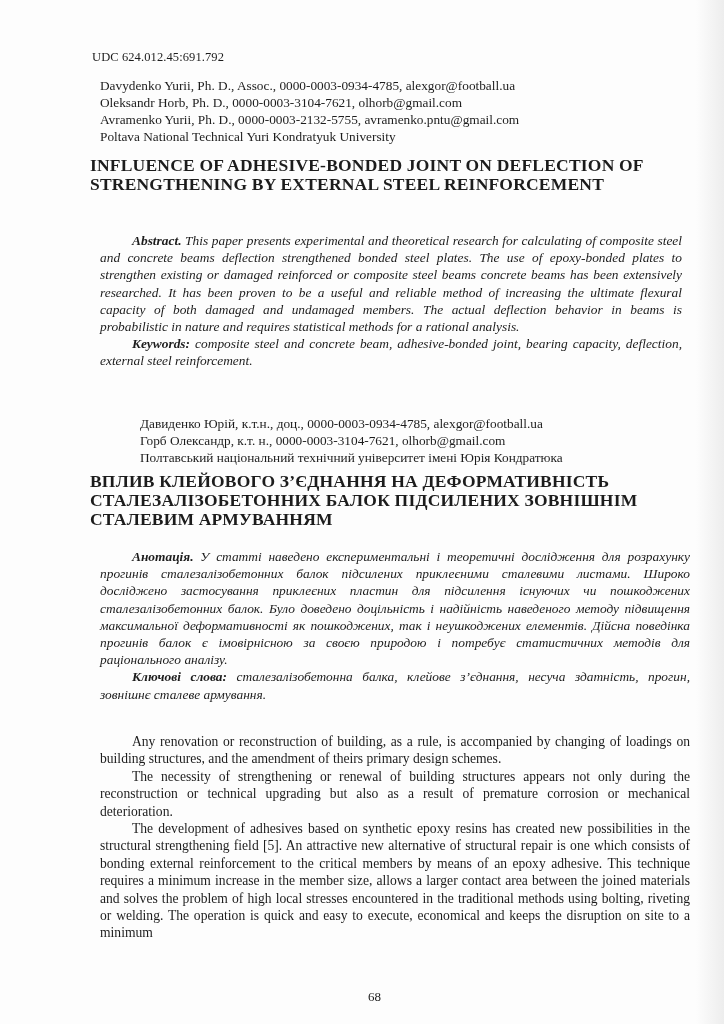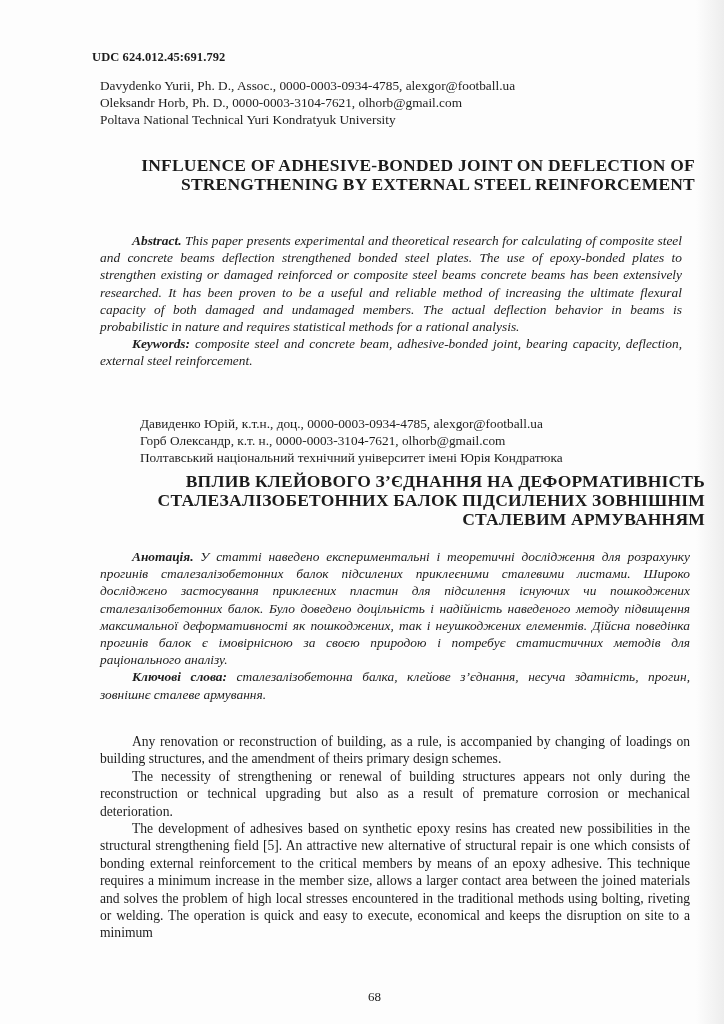--- a/index.html
+++ b/index.html
@@ -6,25 +6,25 @@
     body {
       width: 724px; height: 1024px; overflow: hidden;
       background: #fdfdfd;
       font-family: "Liberation Serif", "DejaVu Serif", serif;
       color: #1c1c1c;
       position: relative;
     }
     .page { position: absolute; left: 0; top: 0; width: 724px; height: 1024px; }
     .shade { position: absolute; right: 0; top: 0; width: 28px; height: 1024px;
       background: linear-gradient(to right, rgba(240,240,240,0), #ededed); }
-    .udc { position: absolute; left: 92px; top: 50px; font-weight: bold; font-size: 12.5px; letter-spacing: 0.1px; }
+    .udc { position: absolute; left: 92px; top: 50px; font-weight: normal; font-size: 12.5px; letter-spacing: 0.1px; }
     .authors { position: absolute; left: 100px; width: 570px; font-size: 13.3px; line-height: 17px; }
     .authors-en { top: 77px; }
     .authors-ua { top: 415px; left: 140px; width: 560px; }
-    .title { position: absolute; left: 90px; width: 605px; text-align: right; font-weight: bold;
+    .title { position: absolute; left: 90px; width: 605px; text-align: left; font-weight: bold;
       font-size: 17.5px; line-height: 19px; letter-spacing: 0.2px; }
     .title-en { top: 156px; }
     .title-ua { top: 472px; left: 90px; width: 615px; }
     .block { position: absolute; left: 100px; width: 582px; font-size: 13.4px; line-height: 17.2px; text-align: justify; }
     .abstract { top: 232px; font-style: italic; }
     .anot { top: 548px; font-style: italic; left: 100px; width: 590px; }
     .block p { margin: 0; text-indent: 32px; }
     .block b { font-style: italic; }
     .body { top: 733px; width: 590px; font-size: 13.6px; line-height: 17.4px; }
     .pagenum { position: absolute; left: 368px; top: 983px; font-size: 13px; margin-top: 6px; }
@@ -33,20 +33,21 @@
 <body>
 
 <div class="page">
   <div class="shade"></div>
 
   <div class="udc">UDC 624.012.45:691.792</div>
 
   <div class="authors authors-en">
     <div>Davydenko Yurii, Ph. D., Assoc., 0000-0003-0934-4785, alexgor@football.ua</div>
     <div>Oleksandr Horb, Ph. D., 0000-0003-3104-7621, olhorb@gmail.com</div>
+    <div>Avramenko Yurii, Ph. D., 0000-0003-2132-5755, avramenko.pntu@gmail.com</div>
     <div>Poltava National Technical Yuri Kondratyuk University</div>
   </div>
 
   <div class="title title-en">
     <div>INFLUENCE OF ADHESIVE-BONDED JOINT ON DEFLECTION OF</div>
     <div>STRENGTHENING BY EXTERNAL STEEL REINFORCEMENT</div>
   </div>
 
   <div class="block abstract">
     <p><b>Abstract.</b><span> This paper presents experimental and theoretical research for calculating of composite steel and concrete beams deflection strengthened bonded steel plates. The use of epoxy-bonded plates to strengthen existing or damaged reinforced or composite steel beams concrete beams has been extensively researched. It has been proven to be a useful and reliable method of increasing the ultimate flexural capacity of both damaged and undamaged members. The actual deflection behavior in beams is probabilistic in nature and requires statistical methods for a rational analysis.</span></p>

